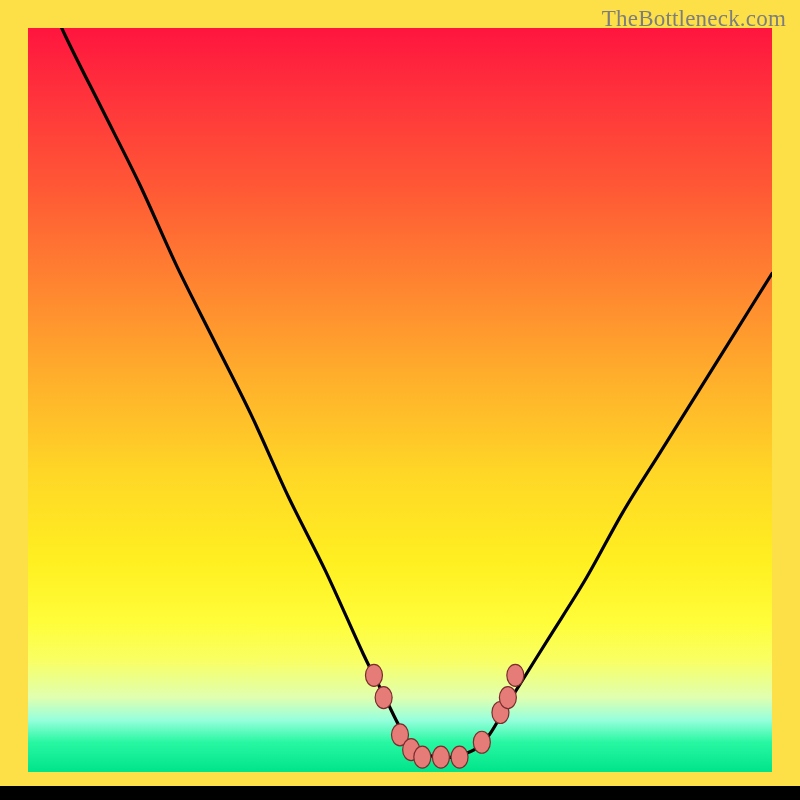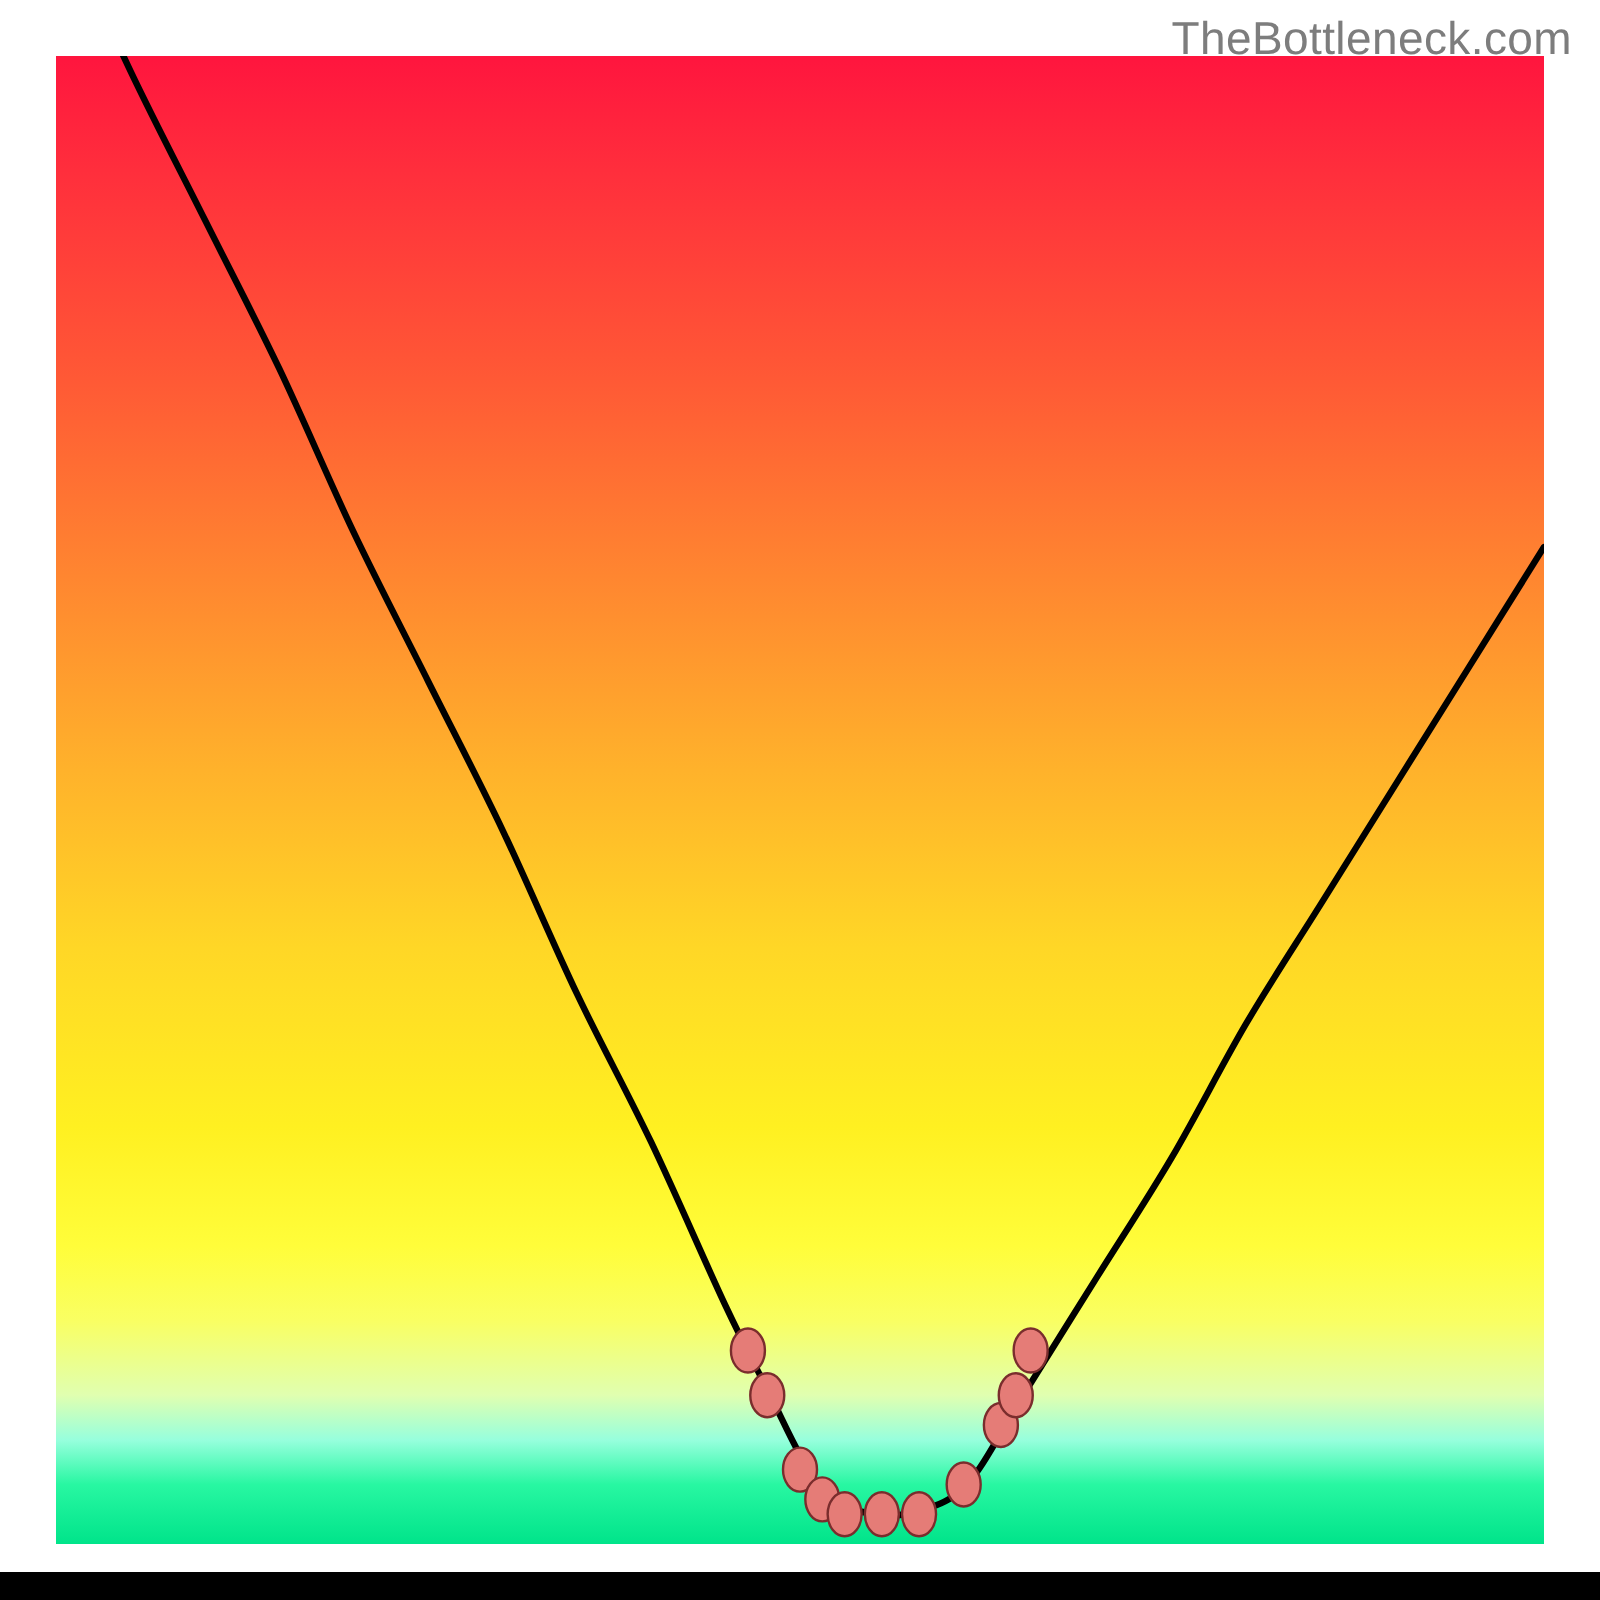--- a/index.html
+++ b/index.html
@@ -8,21 +8,22 @@
     width: 800px;
     height: 800px;
     background: #000;
     overflow: hidden;
     font-family: Arial, Helvetica, sans-serif;
   }
   .frame {
     position: relative;
     width: 800px;
     height: 786px;
-    background: #ffffff;
+    background: #fde047;
+    font-family: Liberation Serif, serif;
   }
   .plot-area {
     position: absolute;
     left: 28px;
     top: 28px;
     width: 744px;
     height: 744px;
     background: linear-gradient(
       to bottom,
       #ff153e 0%,

